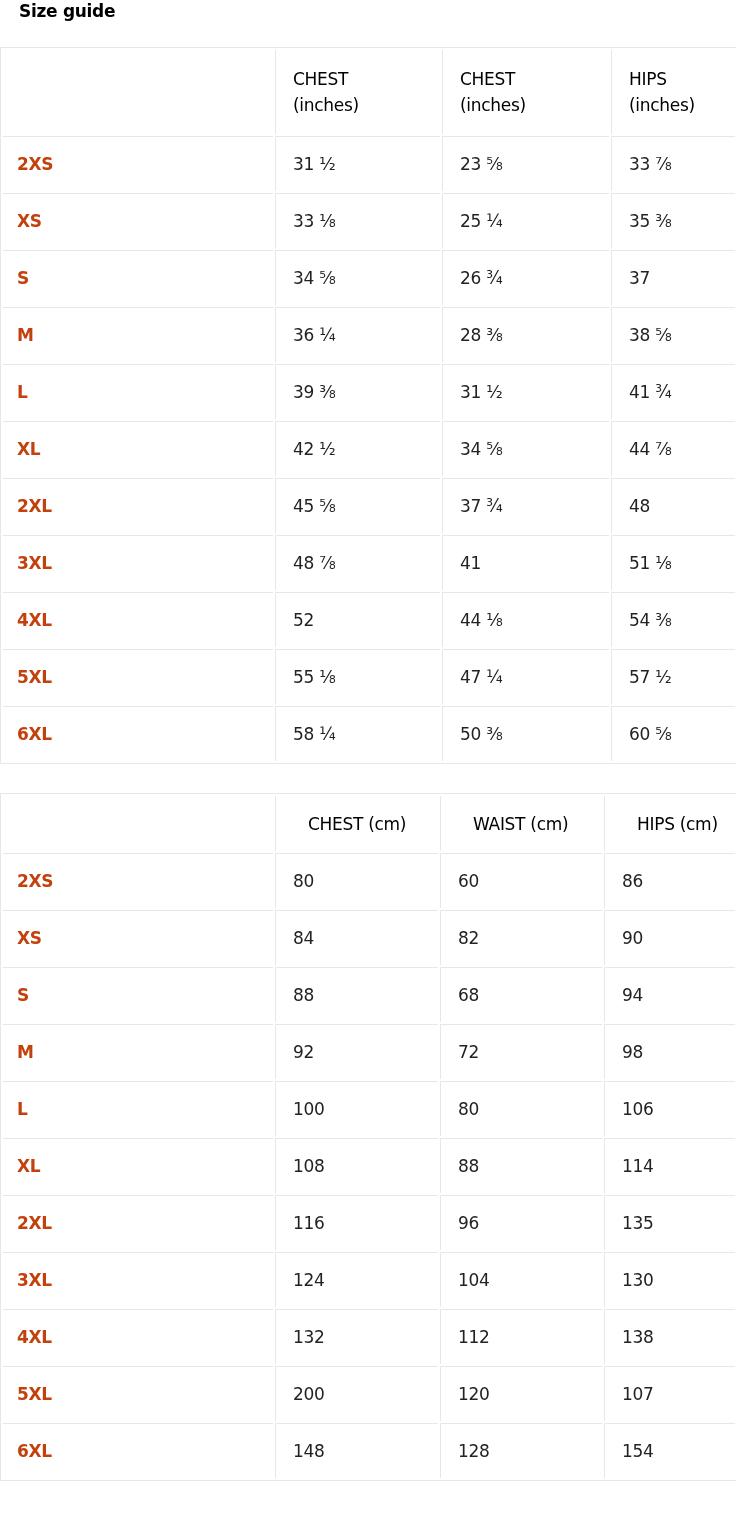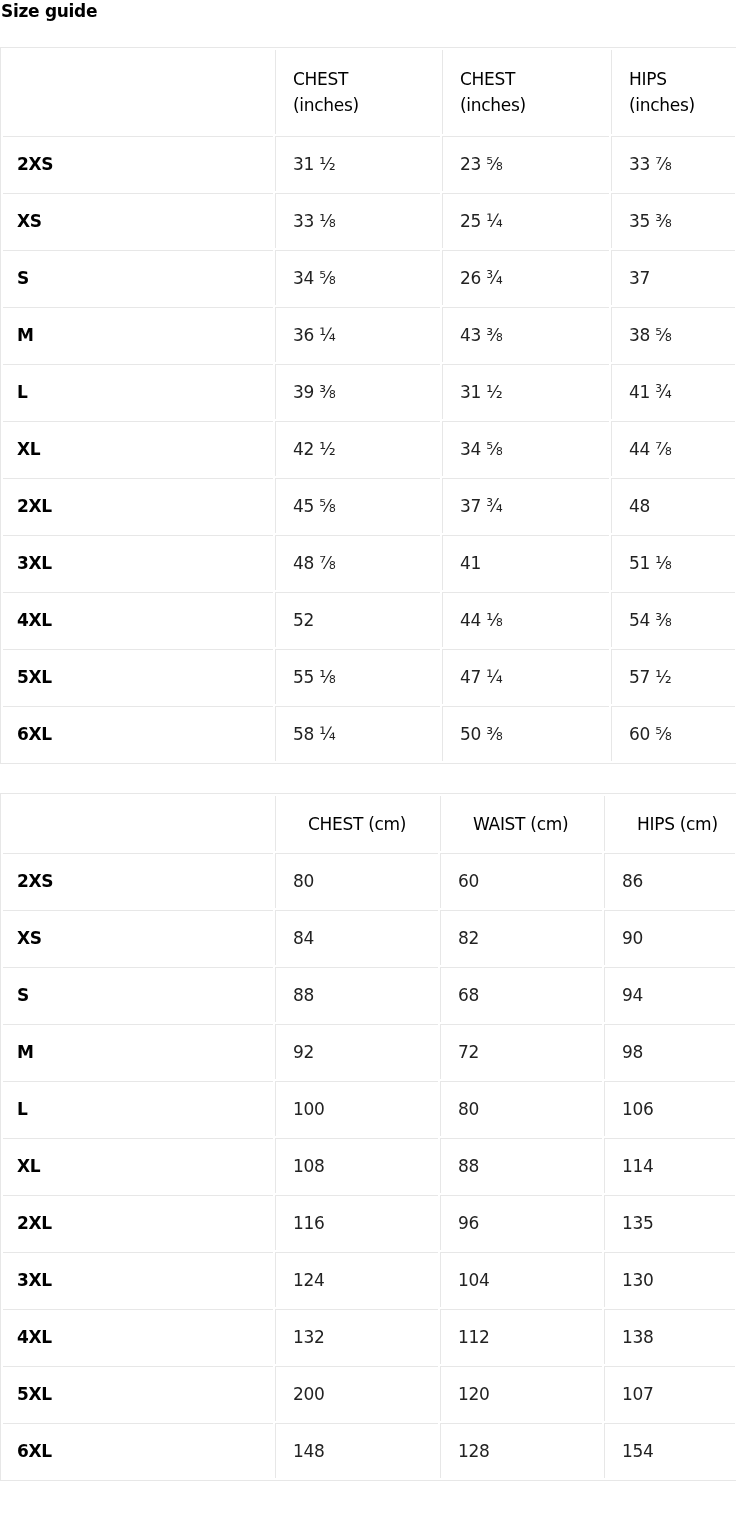--- a/index.html
+++ b/index.html
@@ -6,21 +6,21 @@
   html, body { background: #ffffff; }
   body {
     width: 736px;
     font-family: "DejaVu Sans", "Liberation Sans", sans-serif;
     color: #1a1a1a;
   }
   .page-title {
     font-size: 17px;
     font-weight: bold;
     color: #000000;
-    padding: 1px 0 0 1px;
+    padding: 1px 0 0 19px;
     letter-spacing: -0.3px;
     line-height: 21px;
   }
   table.size-table {
     width: 736px;
     table-layout: fixed;
     border-collapse: separate;
     border-spacing: 2px;
     border: 1px solid #e7e7e7;
     background: #ffffff;
@@ -47,21 +47,21 @@
     font-weight: normal;
     color: #000000;
     height: 84px;
     padding-left: 17px;
     line-height: 26px;
   }
   .size-table.t2 thead th { height: 55px; padding-left: 32px; }
   .size-table thead th .hl { display: block; }
   .size-table tbody th {
     font-weight: bold;
-    color: #000000;
+    color: #c2410c;
     height: 55px;
     padding-left: 14px;
     white-space: nowrap;
   }
   .size-table tbody td {
     font-weight: normal;
     color: #222222;
     height: 55px;
     padding-left: 17px;
     white-space: nowrap;
@@ -113,21 +113,21 @@
       </tr>
       <tr>
         <th>S</th>
         <td>34 ⅝</td>
         <td>26 ¾</td>
         <td>37</td>
       </tr>
       <tr>
         <th>M</th>
         <td>36 ¼</td>
-        <td>43 ⅜</td>
+        <td>28 ⅜</td>
         <td>38 ⅝</td>
       </tr>
       <tr>
         <th>L</th>
         <td>39 ⅜</td>
         <td>31 ½</td>
         <td>41 ¾</td>
       </tr>
       <tr>
         <th>XL</th>

